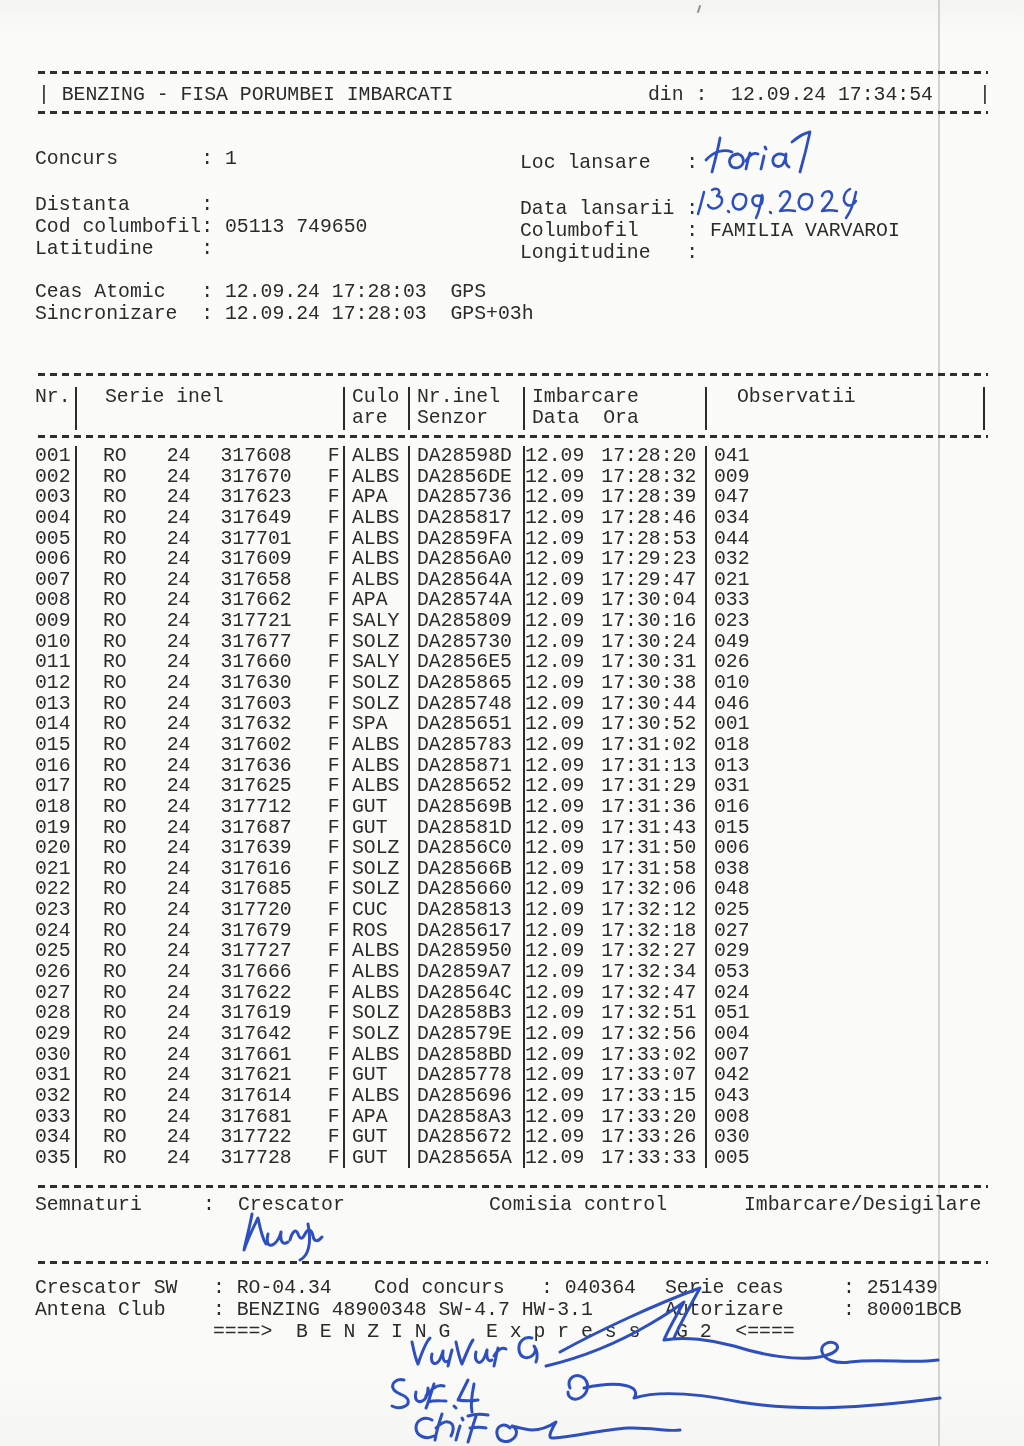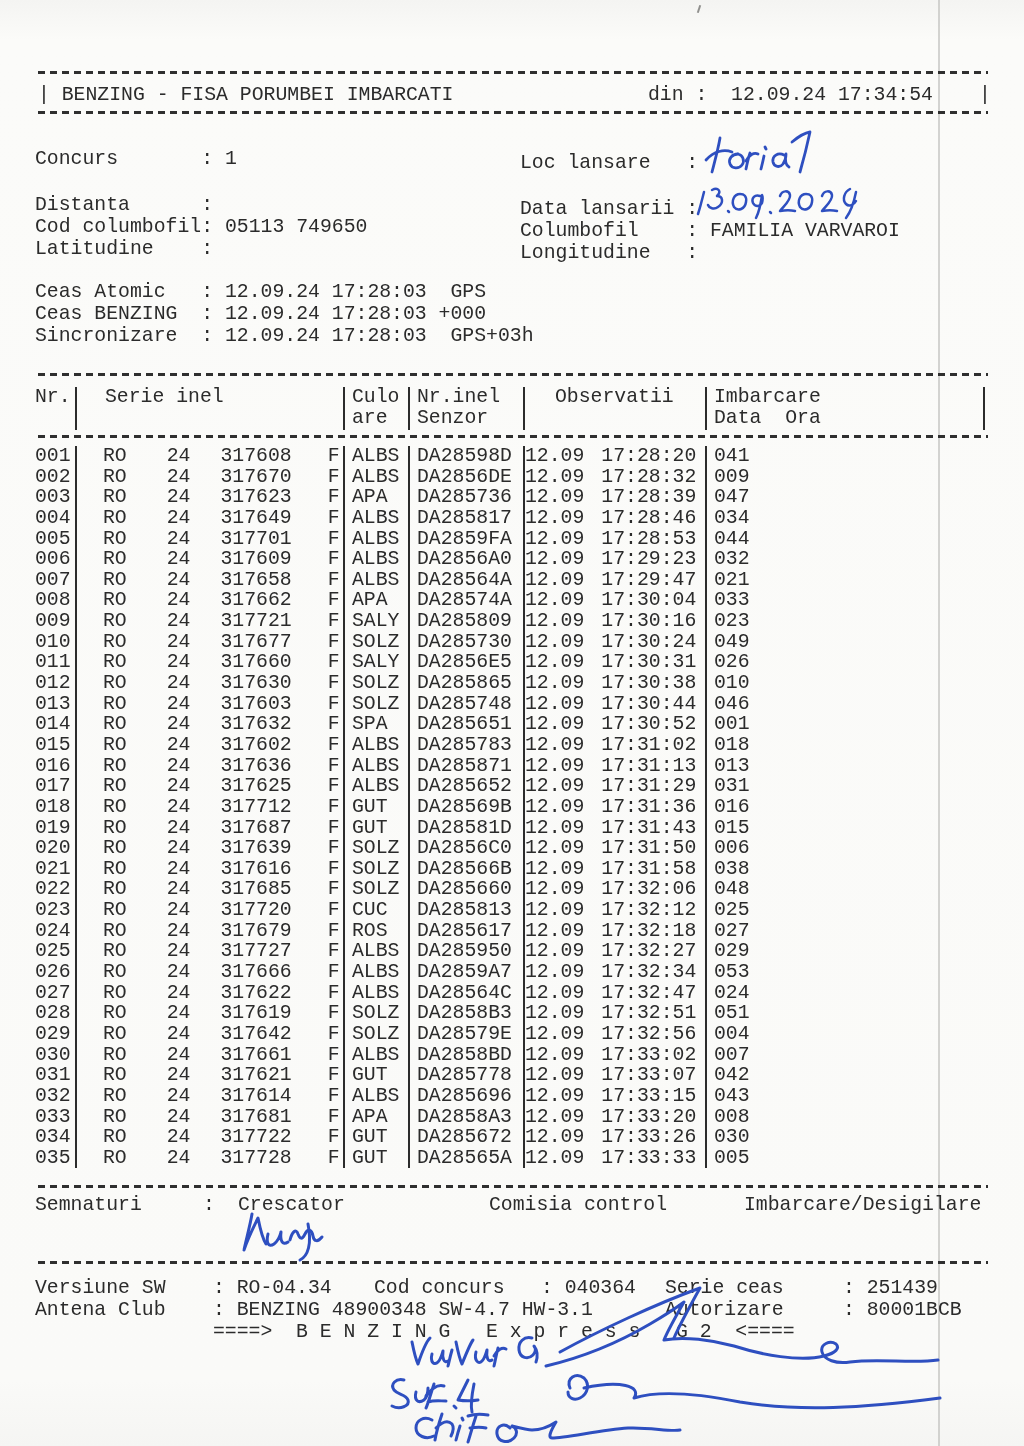--- a/index.html
+++ b/index.html
@@ -107,46 +107,45 @@
     <path d="M78,86 l1,1"></path>
     <path d="M88,70 C90,64 97,64 98,69 C99,74 92,80 88,85 C93,84 99,84 103,85"></path>
     <path d="M114,68 C108,68 105,75 108,81 C112,86 119,83 120,76 C121,70 118,68 114,68"></path>
     <path d="M130,70 C132,64 139,64 140,69 C141,74 134,80 130,85 C135,84 141,84 145,85"></path>
     <path d="M158,63 C152,66 150,74 154,78 C157,81 162,79 164,75 M164,66 C162,76 160,84 154,92"></path>
   </g>
 </svg>
 
 <div class="abs" style="top:281px;left:35px">
   <div class="row22"><span class="lbl">Ceas Atomic</span><span class="v">: 12.09.24 17:28:03  GPS</span></div>
-  <div class="row22"><span class="lbl">Ceas BENZING</span><span class="v">: 12.09.24 17:28:03 +000</span></div>
   <div class="row22"><span class="lbl">Sincronizare</span><span class="v">: 12.09.24 17:28:03  GPS+03h</span></div>
 </div>
 
 <div class="abs grid6 thead">
   <span class="td nr">
       <span class="hl">Nr.</span>
       <span class="hl"></span>
     </span>
   <span class="td serie">
       <span class="hl ser">Serie inel</span>
     </span>
   <span class="td culo">
       <span class="hl">Culo</span>
       <span class="hl">are</span>
     </span>
   <span class="td senz">
       <span class="hl">Nr.inel</span>
       <span class="hl">Senzor</span>
     </span>
-  <span class="td obs2">
-      <span class="hl obsh">Observatii</span>
-    </span>
   <span class="td imb">
       <span class="hl">Imbarcare</span>
       <span class="hl">Data  Ora</span>
+    </span>
+  <span class="td obs2">
+      <span class="hl obsh">Observatii</span>
     </span>
 </div>
 
 <div class="abs tbody">
   <div class="tr">
     <span class="td nr">001</span>
     <span class="td serie"><span class="c">RO</span><span class="y">24</span><span class="g">317608</span><span class="s">F</span></span>
     <span class="td culo">ALBS</span>
     <span class="td senz">DA28598D</span>
     <span class="td imb"><span class="d">12.09</span><span class="t">17:28:20</span></span>
@@ -468,21 +467,21 @@
 
 <svg class="abs ink" style="left:238px;top:1204px" width="130" height="62" viewBox="0 0 130 62">
   <g stroke-width="3">
     <path d="M14,10 C12,22 8,36 6,46 C10,34 16,22 20,14 C22,24 24,34 28,40"></path>
     <path d="M30,30 C28,38 30,44 36,40 C40,37 42,32 43,28 C42,36 44,42 50,38"></path>
     <path d="M52,36 C54,28 58,24 60,30 C62,35 64,36 67,30 C70,24 74,26 75,32 C76,38 80,38 84,33"></path>
     <path d="M70,20 C74,40 70,52 62,56"></path>
   </g>
 </svg>
 
-<div class="abs row22 pre" style="top:1277px;left:35px">Versiune SW</div>
+<div class="abs row22 pre" style="top:1277px;left:35px">Crescator SW</div>
 <div class="abs row22 pre" style="top:1277px;left:213px">: RO-04.34</div>
 <div class="abs row22 pre" style="top:1277px;left:374px">Cod concurs</div>
 <div class="abs row22 pre" style="top:1277px;left:541px">: 040364</div>
 <div class="abs row22 pre" style="top:1277px;left:665px">Serie ceas</div>
 <div class="abs row22 pre" style="top:1277px;left:843px">: 251439</div>
 
 <div class="abs row22 pre" style="top:1299px;left:35px">Antena Club</div>
 <div class="abs row22 pre" style="top:1299px;left:213px">: BENZING 48900348 SW-4.7 HW-3.1</div>
 <div class="abs row22 pre" style="top:1299px;left:665px">Autorizare</div>
 <div class="abs row22 pre" style="top:1299px;left:843px">: 80001BCB</div>

